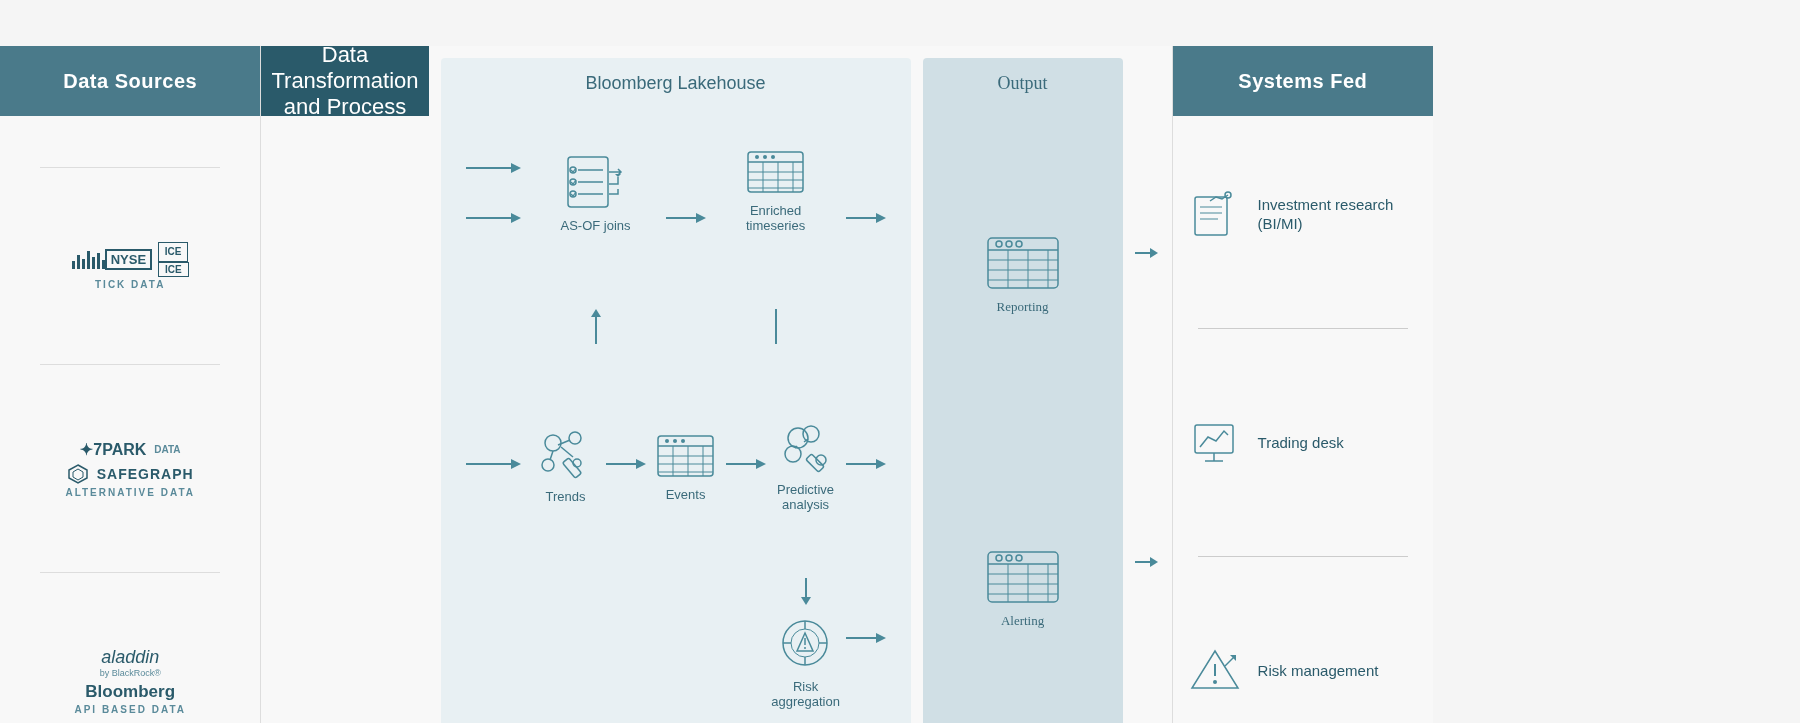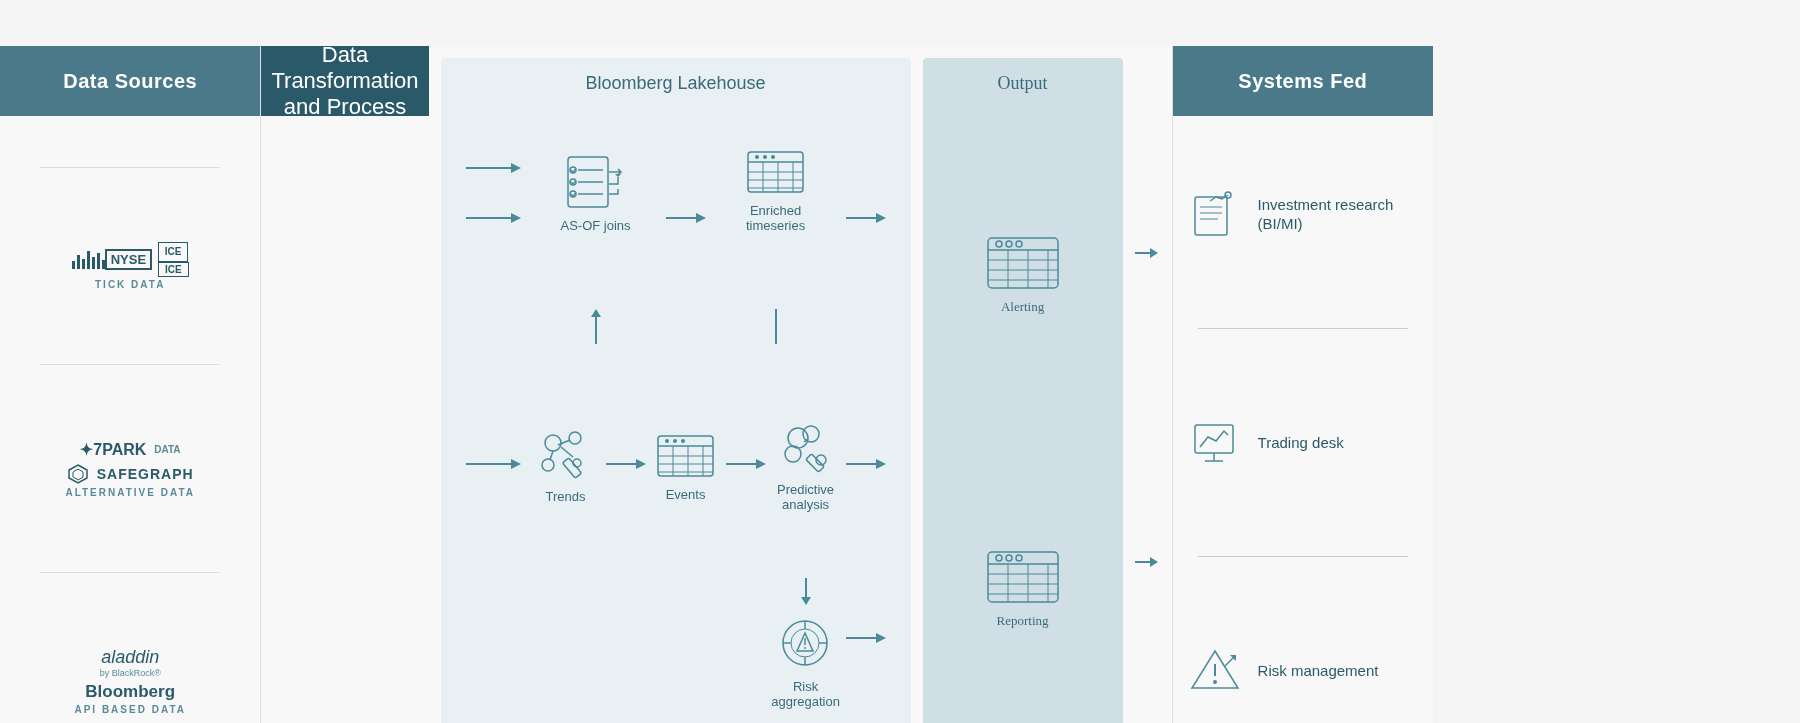--- a/index.html
+++ b/index.html
@@ -570,56 +570,56 @@
               </svg>
             </div>
           </div>
 
         </div>
       </div>
 
       <div class="output-container">
         <div class="output-title">Output</div>
         <div class="output-items">
-
-          <div class="output-item">
-            <svg width="80" height="65" viewBox="0 0 80 65">
-              <rect x="5" y="10" width="70" height="50" rx="4" fill="none" stroke="#4a8a9a" stroke-width="1.5"></rect>
-              <line x1="5" y1="22" x2="75" y2="22" stroke="#4a8a9a" stroke-width="1.5"></line>
-              <circle cx="16" cy="16" r="3" fill="none" stroke="#4a8a9a" stroke-width="1.5"></circle>
-              <circle cx="26" cy="16" r="3" fill="none" stroke="#4a8a9a" stroke-width="1.5"></circle>
-              <circle cx="36" cy="16" r="3" fill="none" stroke="#4a8a9a" stroke-width="1.5"></circle>
-
-              <line x1="25" y1="22" x2="25" y2="60" stroke="#4a8a9a" stroke-width="1"></line>
-              <line x1="45" y1="22" x2="45" y2="60" stroke="#4a8a9a" stroke-width="1"></line>
-              <line x1="65" y1="22" x2="65" y2="60" stroke="#4a8a9a" stroke-width="1"></line>
-              <line x1="5" y1="32" x2="75" y2="32" stroke="#4a8a9a" stroke-width="1"></line>
-              <line x1="5" y1="42" x2="75" y2="42" stroke="#4a8a9a" stroke-width="1"></line>
-              <line x1="5" y1="52" x2="75" y2="52" stroke="#4a8a9a" stroke-width="1"></line>
-            </svg>
-            <div class="output-item-label">Alerting</div>
-          </div>
 
           <div class="output-item">
             <svg width="80" height="65" viewBox="0 0 80 65">
               <rect x="5" y="10" width="70" height="50" rx="4" fill="none" stroke="#4a8a9a" stroke-width="1.5"></rect>
               <line x1="5" y1="22" x2="75" y2="22" stroke="#4a8a9a" stroke-width="1.5"></line>
               <circle cx="16" cy="16" r="3" fill="none" stroke="#4a8a9a" stroke-width="1.5"></circle>
               <circle cx="26" cy="16" r="3" fill="none" stroke="#4a8a9a" stroke-width="1.5"></circle>
               <circle cx="36" cy="16" r="3" fill="none" stroke="#4a8a9a" stroke-width="1.5"></circle>
               <line x1="25" y1="22" x2="25" y2="60" stroke="#4a8a9a" stroke-width="1"></line>
               <line x1="45" y1="22" x2="45" y2="60" stroke="#4a8a9a" stroke-width="1"></line>
               <line x1="65" y1="22" x2="65" y2="60" stroke="#4a8a9a" stroke-width="1"></line>
               <line x1="5" y1="32" x2="75" y2="32" stroke="#4a8a9a" stroke-width="1"></line>
               <line x1="5" y1="42" x2="75" y2="42" stroke="#4a8a9a" stroke-width="1"></line>
               <line x1="5" y1="52" x2="75" y2="52" stroke="#4a8a9a" stroke-width="1"></line>
             </svg>
             <div class="output-item-label">Reporting</div>
           </div>
 
+          <div class="output-item">
+            <svg width="80" height="65" viewBox="0 0 80 65">
+              <rect x="5" y="10" width="70" height="50" rx="4" fill="none" stroke="#4a8a9a" stroke-width="1.5"></rect>
+              <line x1="5" y1="22" x2="75" y2="22" stroke="#4a8a9a" stroke-width="1.5"></line>
+              <circle cx="16" cy="16" r="3" fill="none" stroke="#4a8a9a" stroke-width="1.5"></circle>
+              <circle cx="26" cy="16" r="3" fill="none" stroke="#4a8a9a" stroke-width="1.5"></circle>
+              <circle cx="36" cy="16" r="3" fill="none" stroke="#4a8a9a" stroke-width="1.5"></circle>
+
+              <line x1="25" y1="22" x2="25" y2="60" stroke="#4a8a9a" stroke-width="1"></line>
+              <line x1="45" y1="22" x2="45" y2="60" stroke="#4a8a9a" stroke-width="1"></line>
+              <line x1="65" y1="22" x2="65" y2="60" stroke="#4a8a9a" stroke-width="1"></line>
+              <line x1="5" y1="32" x2="75" y2="32" stroke="#4a8a9a" stroke-width="1"></line>
+              <line x1="5" y1="42" x2="75" y2="42" stroke="#4a8a9a" stroke-width="1"></line>
+              <line x1="5" y1="52" x2="75" y2="52" stroke="#4a8a9a" stroke-width="1"></line>
+            </svg>
+            <div class="output-item-label">Alerting</div>
+          </div>
+
         </div>
       </div>
 
       <div style="display:flex; flex-direction:column; justify-content:space-around; padding: 40px 0;">
         <svg width="25" height="30">
           <line x1="0" y1="15" x2="15" y2="15" stroke="#4a8a9a" stroke-width="2"></line>
           <polygon points="15,10 23,15 15,20" fill="#4a8a9a"></polygon>
         </svg>
         <svg width="25" height="30">
           <line x1="0" y1="15" x2="15" y2="15" stroke="#4a8a9a" stroke-width="2"></line>

